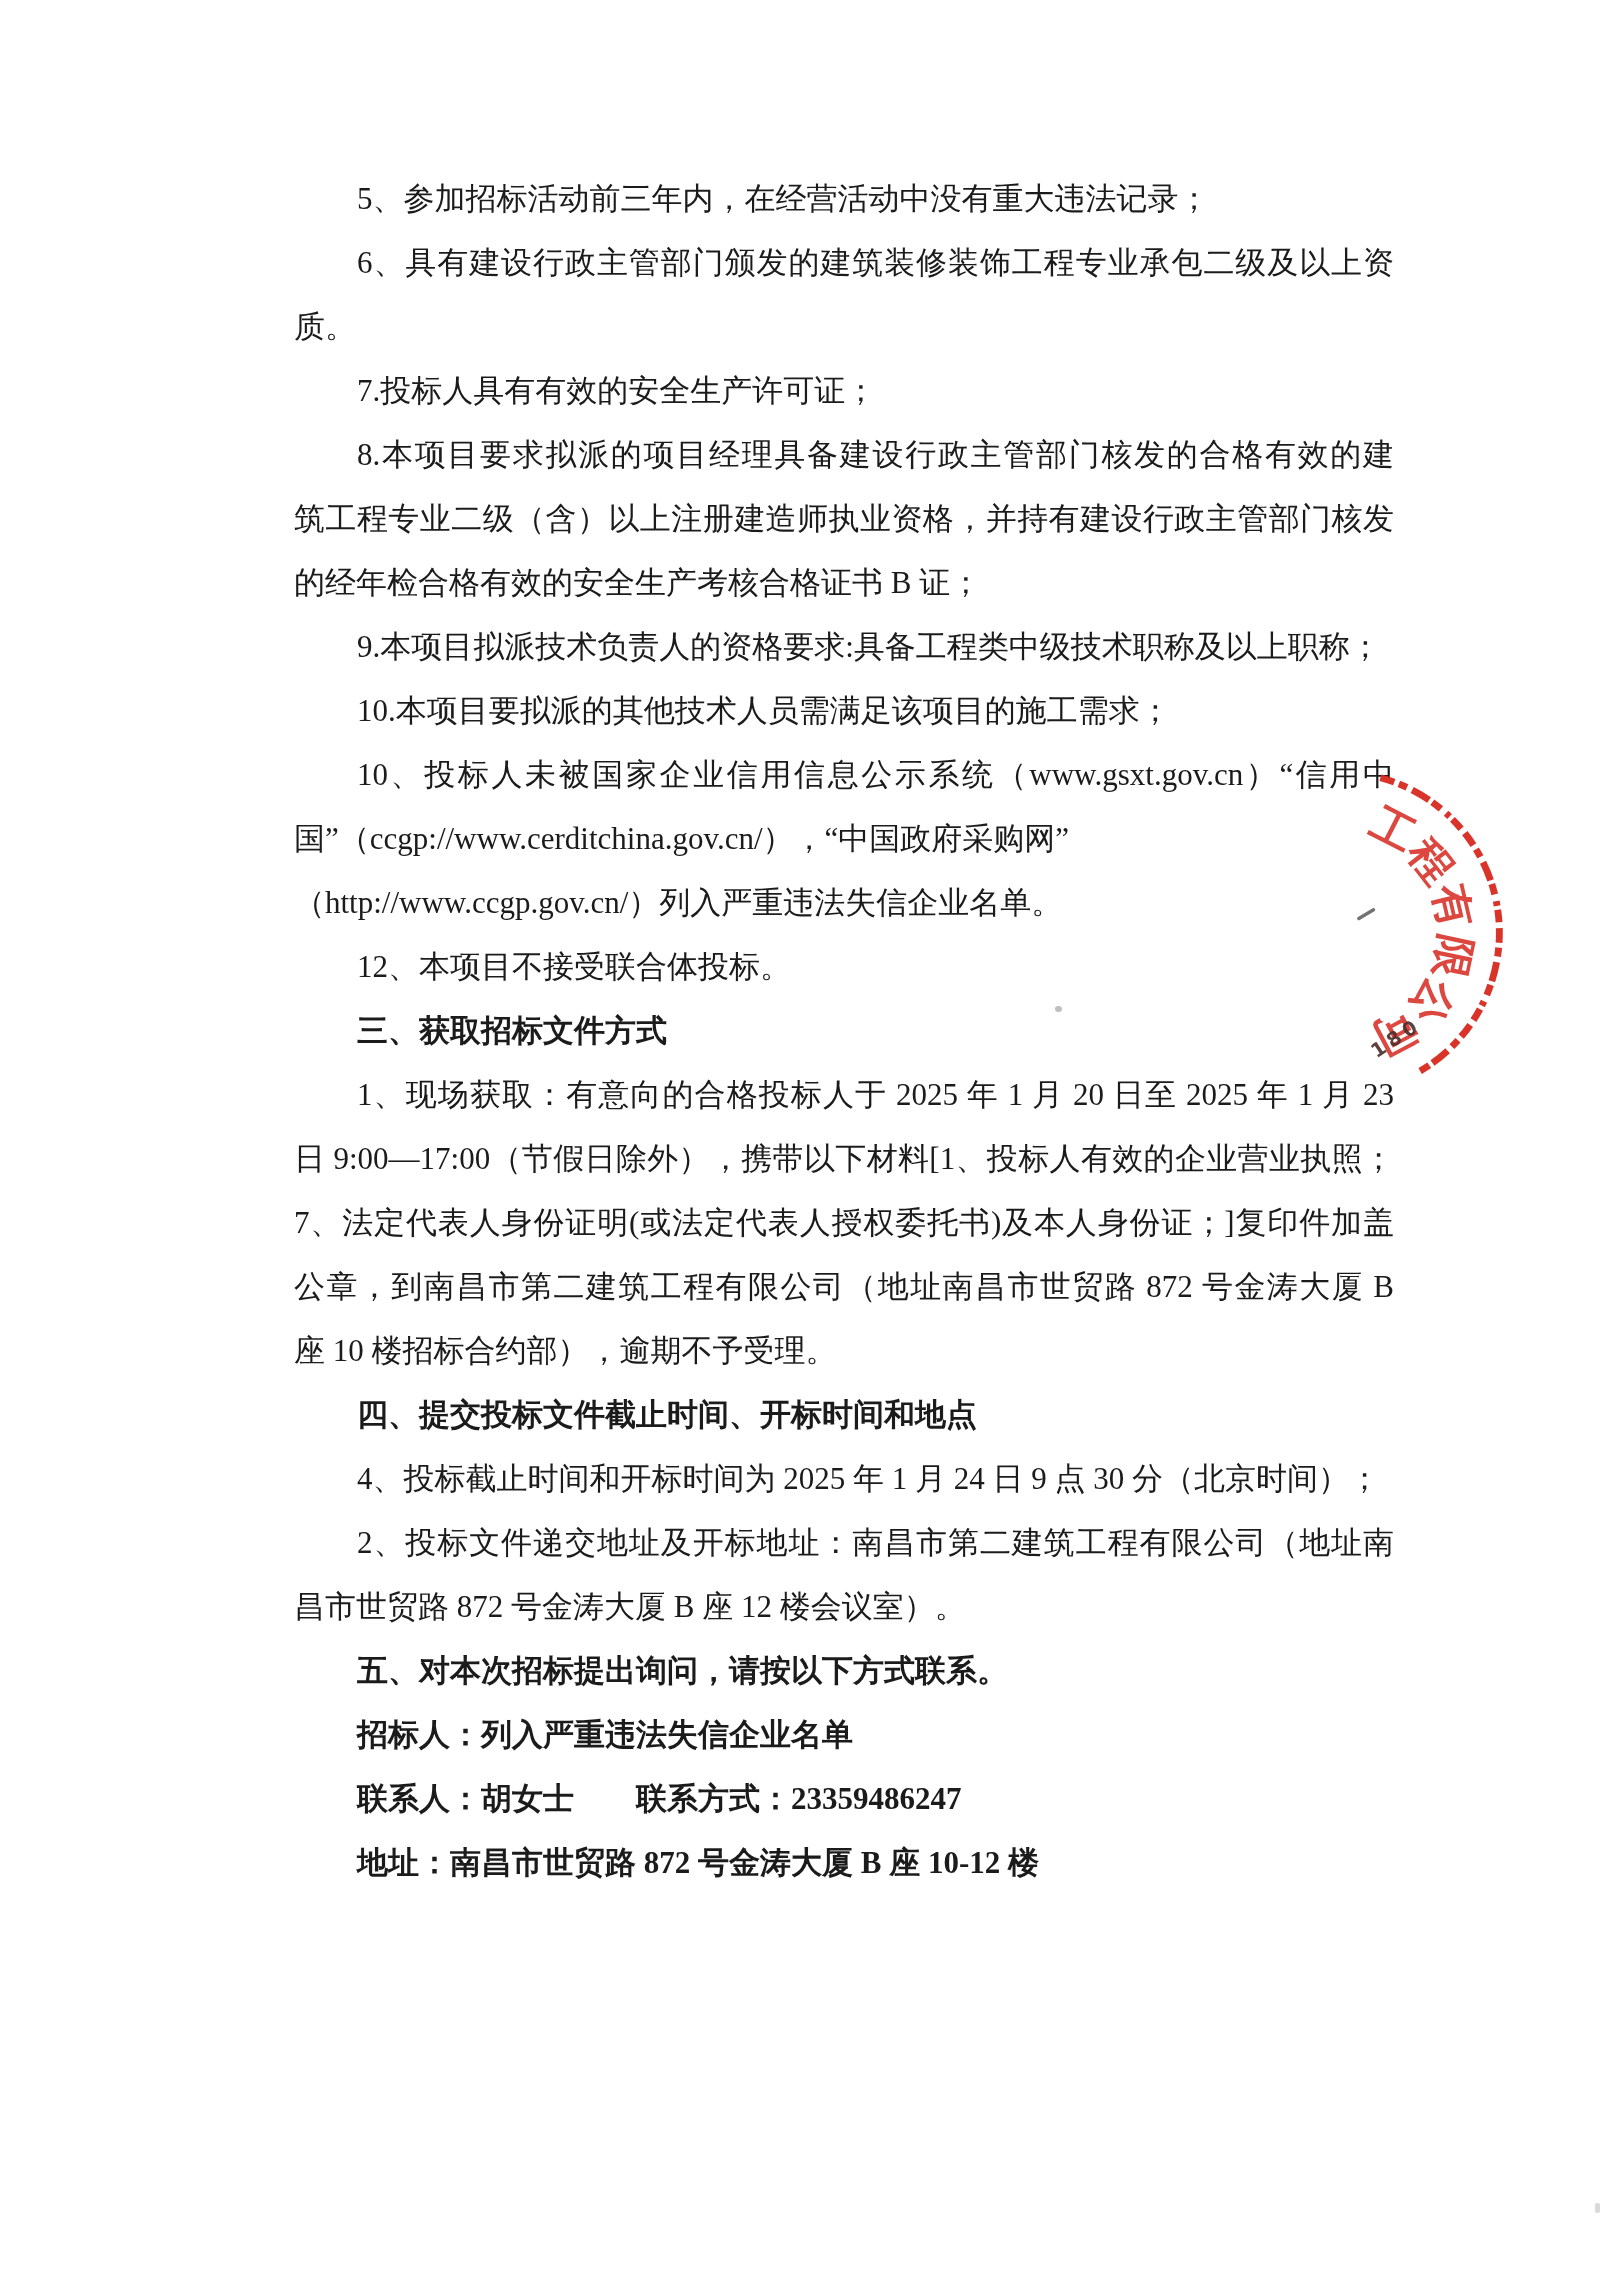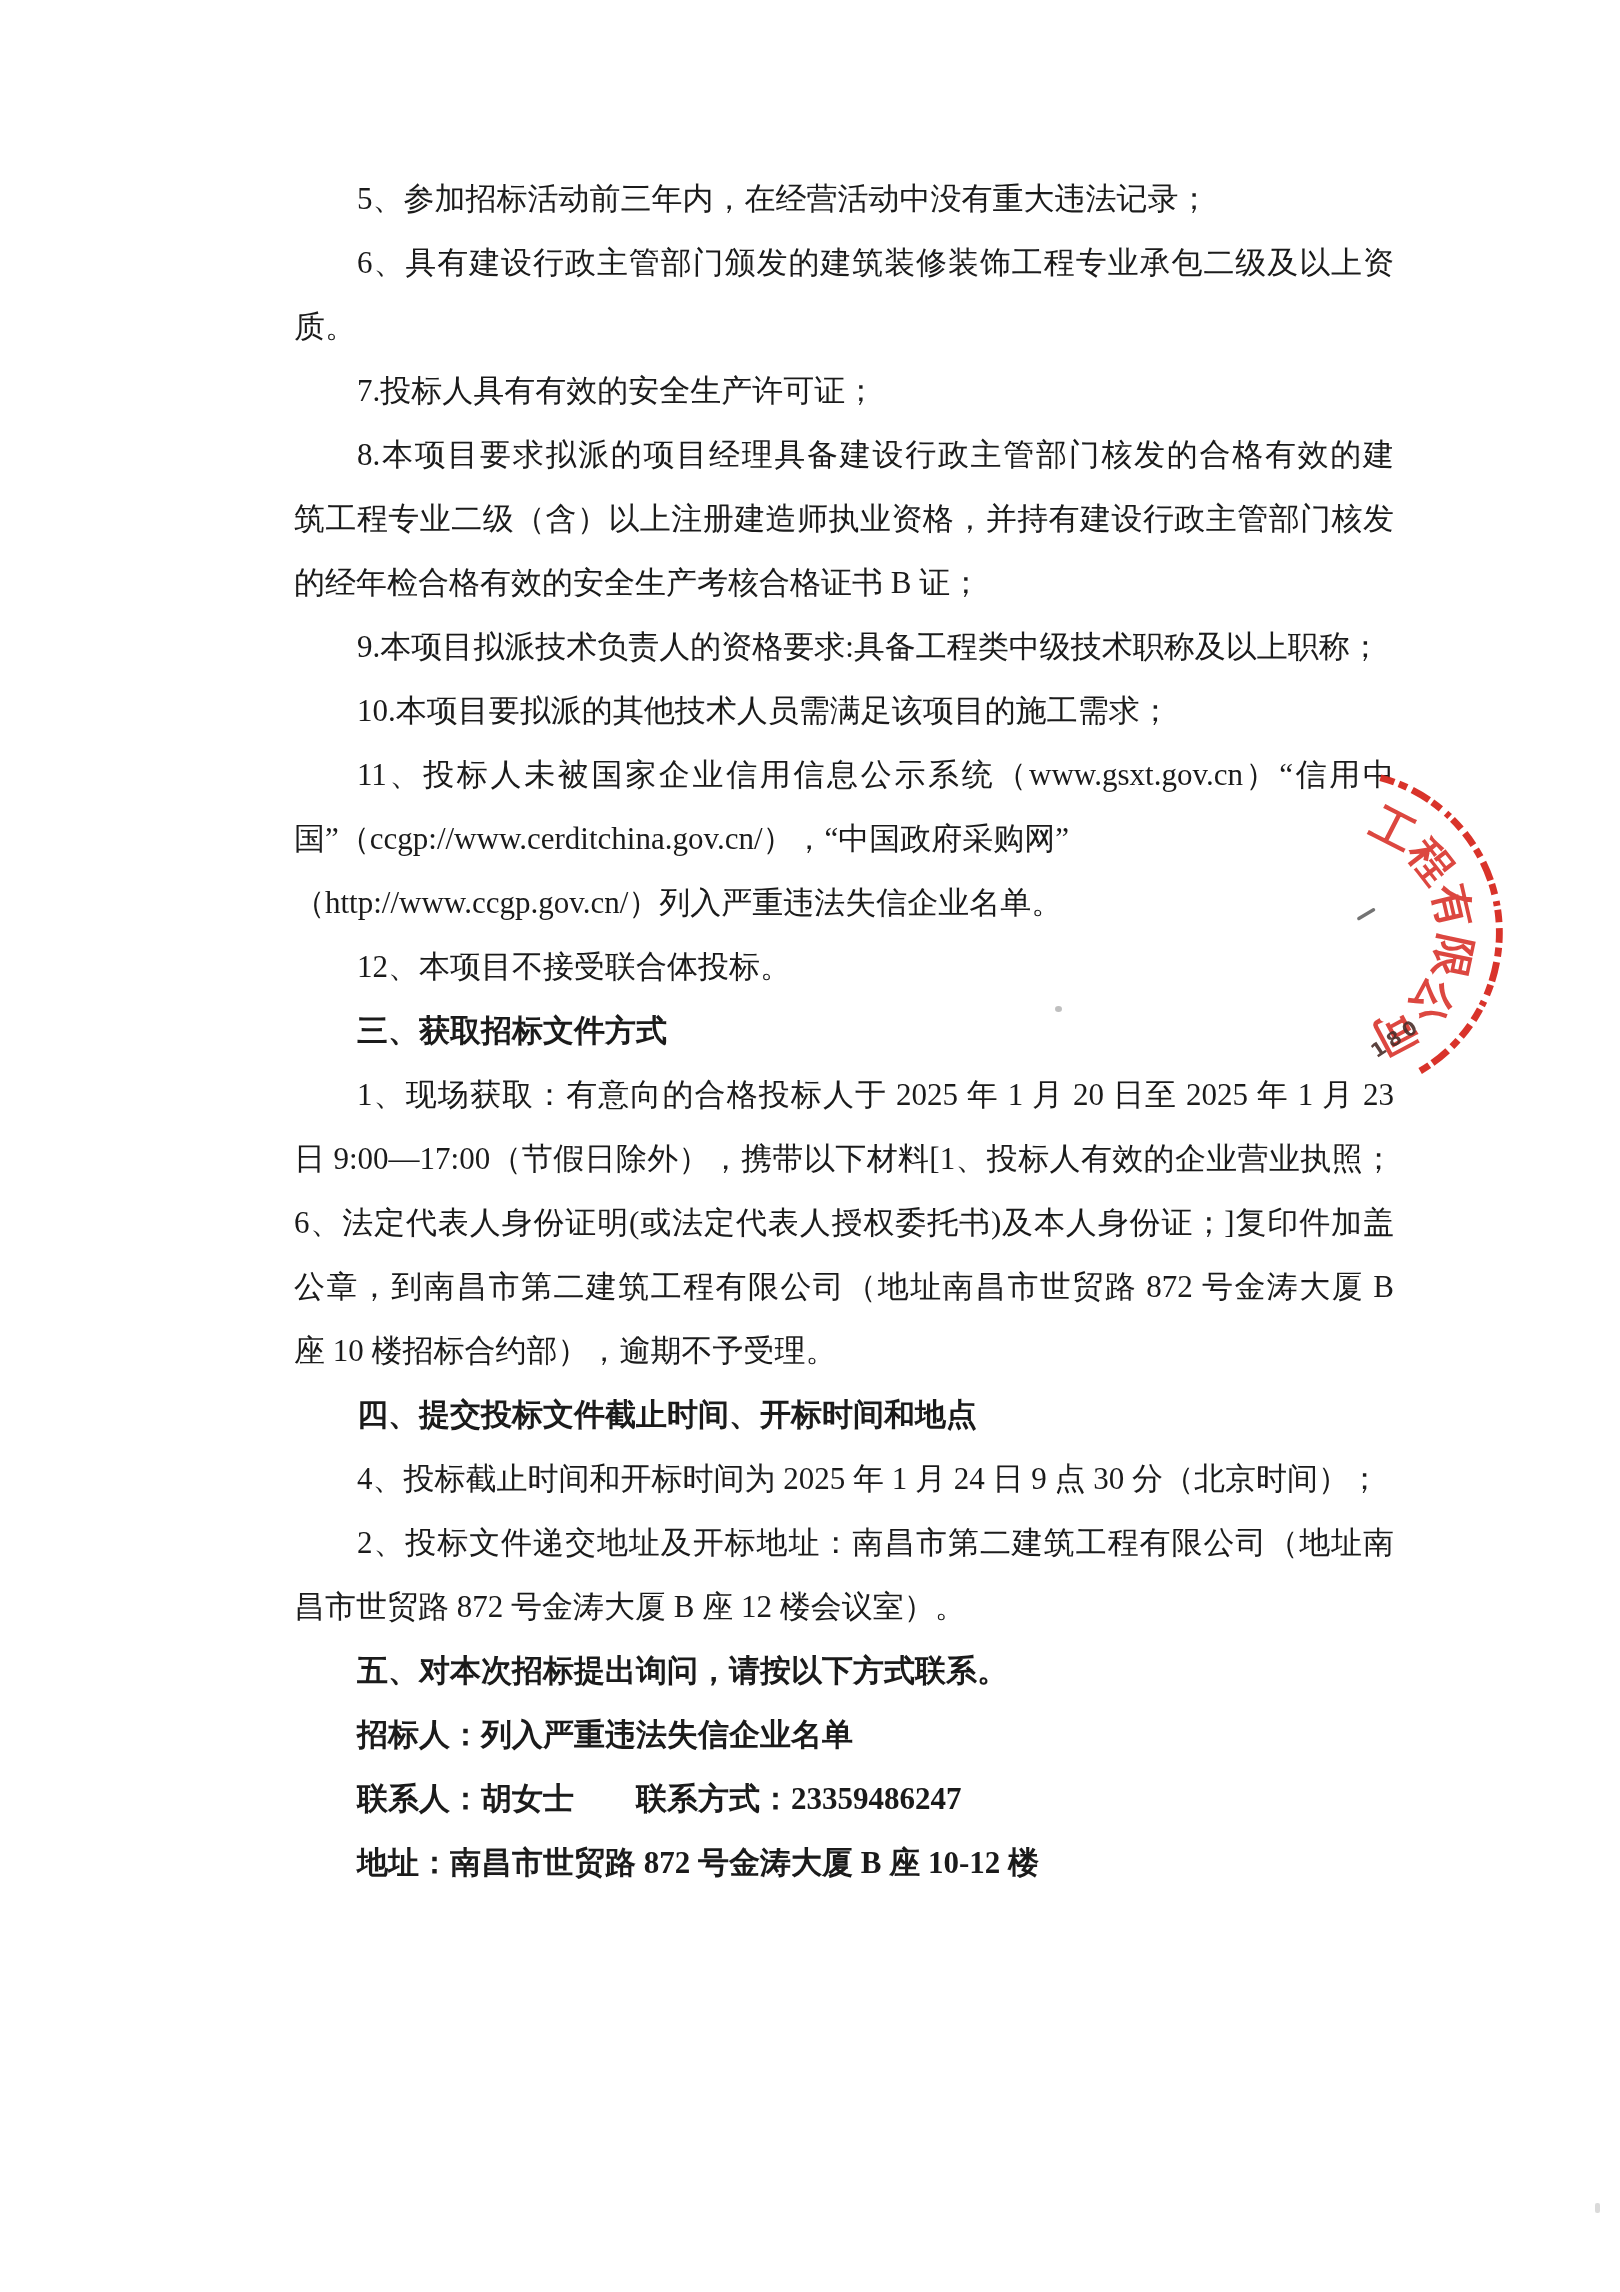--- a/index.html
+++ b/index.html
@@ -80,28 +80,28 @@
   <div class="textblock">
       <div class="line indent">5、参加招标活动前三年内，在经营活动中没有重大违法记录；</div>
       <div class="line indent justify">6、具有建设行政主管部门颁发的建筑装修装饰工程专业承包二级及以上资</div>
       <div class="line">质。</div>
       <div class="line indent">7.投标人具有有效的安全生产许可证；</div>
       <div class="line indent justify">8.本项目要求拟派的项目经理具备建设行政主管部门核发的合格有效的建</div>
       <div class="line justify">筑工程专业二级（含）以上注册建造师执业资格，并持有建设行政主管部门核发</div>
       <div class="line">的经年检合格有效的安全生产考核合格证书 B 证；</div>
       <div class="line indent">9.本项目拟派技术负责人的资格要求:具备工程类中级技术职称及以上职称；</div>
       <div class="line indent">10.本项目要拟派的其他技术人员需满足该项目的施工需求；</div>
-      <div class="line indent justify">11、投标人未被国家企业信用信息公示系统（www.gsxt.gov.cn）“信用中</div>
+      <div class="line indent justify">10、投标人未被国家企业信用信息公示系统（www.gsxt.gov.cn）“信用中</div>
       <div class="line">国”（ccgp://www.cerditchina.gov.cn/），“中国政府采购网”</div>
       <div class="line">（http://www.ccgp.gov.cn/）列入严重违法失信企业名单。</div>
       <div class="line indent">12、本项目不接受联合体投标。</div>
       <div class="line indent bold">三、获取招标文件方式</div>
       <div class="line indent justify">1、现场获取：有意向的合格投标人于 2025 年 1 月 20 日至 2025 年 1 月 23</div>
       <div class="line justify">日 9:00—17:00（节假日除外），携带以下材料[1、投标人有效的企业营业执照；</div>
-      <div class="line justify">6、法定代表人身份证明(或法定代表人授权委托书)及本人身份证；]复印件加盖</div>
+      <div class="line justify">7、法定代表人身份证明(或法定代表人授权委托书)及本人身份证；]复印件加盖</div>
       <div class="line justify">公章，到南昌市第二建筑工程有限公司（地址南昌市世贸路 872 号金涛大厦 B</div>
       <div class="line">座 10 楼招标合约部），逾期不予受理。</div>
       <div class="line indent bold">四、提交投标文件截止时间、开标时间和地点</div>
       <div class="line indent">4、投标截止时间和开标时间为 2025 年 1 月 24 日 9 点 30 分（北京时间）；</div>
       <div class="line indent justify">2、投标文件递交地址及开标地址：南昌市第二建筑工程有限公司（地址南</div>
       <div class="line">昌市世贸路 872 号金涛大厦 B 座 12 楼会议室）。</div>
       <div class="line indent bold">五、对本次招标提出询问，请按以下方式联系。</div>
       <div class="line indent bold">招标人：列入严重违法失信企业名单</div>
       <div class="line indent bold">联系人：胡女士　　联系方式：23359486247</div>
       <div class="line indent bold">地址：南昌市世贸路 872 号金涛大厦 B 座 10-12 楼</div>

